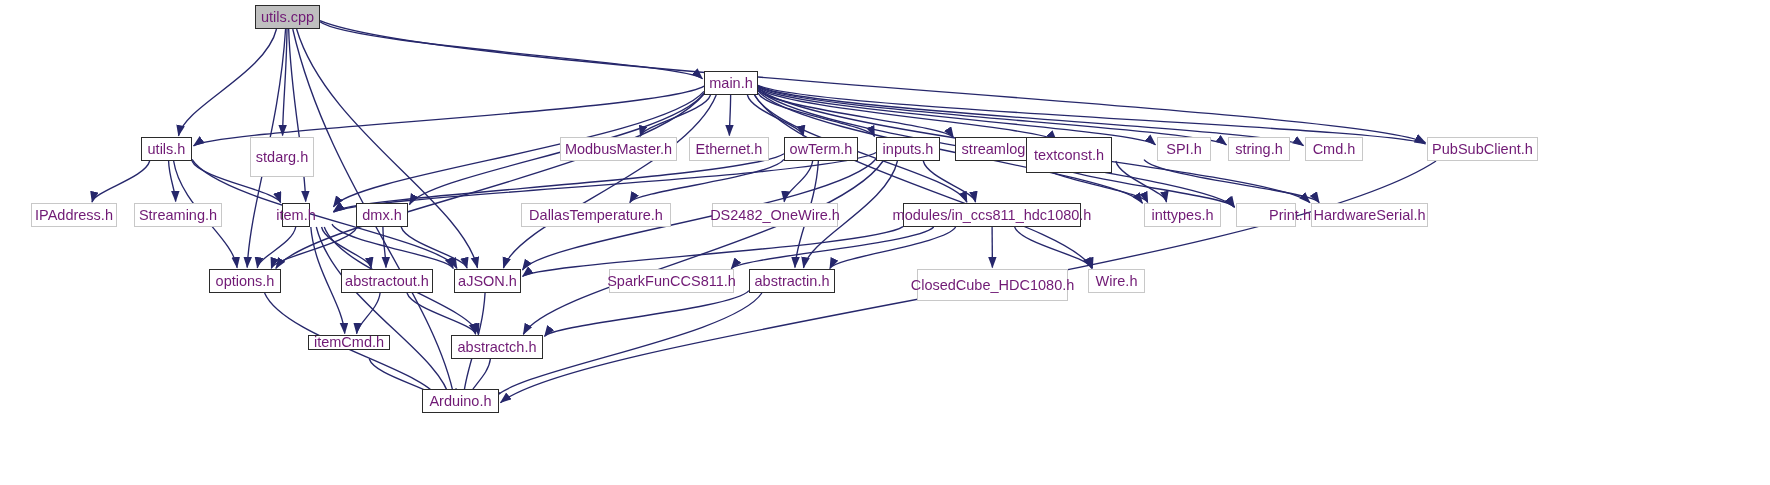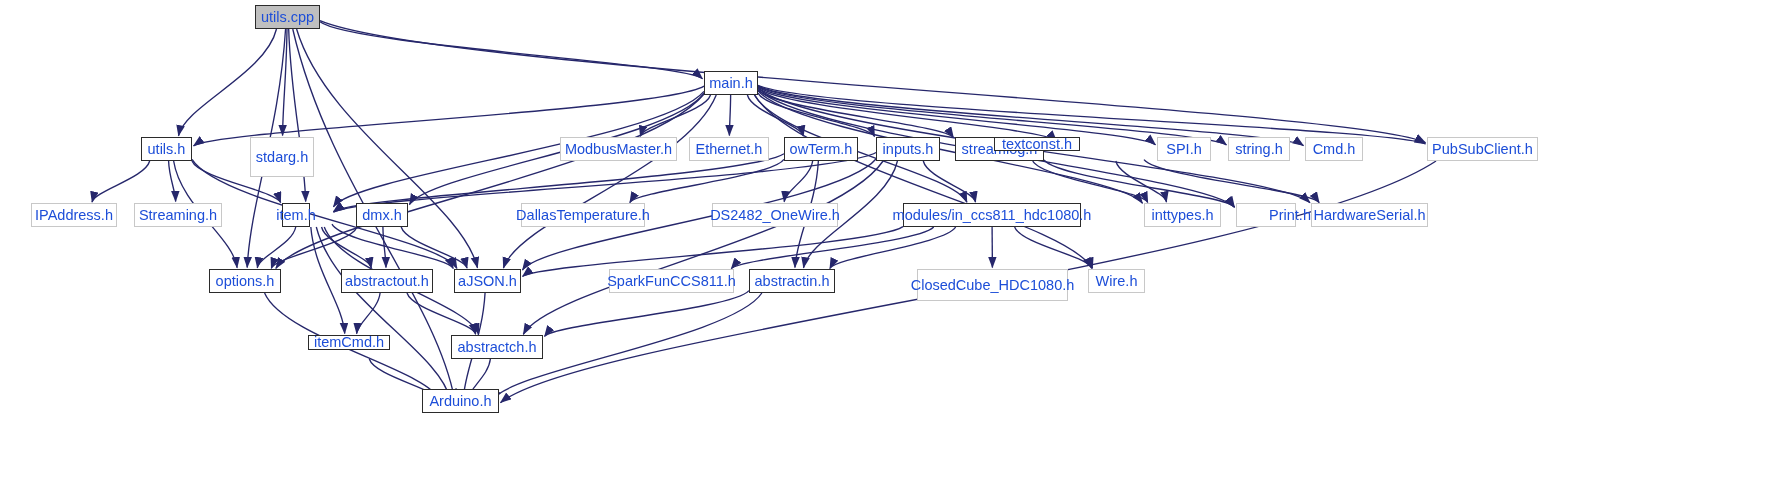--- a/index.html
+++ b/index.html
@@ -5,21 +5,21 @@
   html,body{margin:0;padding:0;background:#ffffff;}
   body{font-family:"Liberation Sans","DejaVu Sans",sans-serif;}
   #graph-root{position:relative;width:1770px;height:485px;background:#ffffff;overflow:hidden;}
   #edge-layer{position:absolute;left:0;top:0;width:1770px;height:485px;}
   .node{
     position:absolute;
     box-sizing:border-box;
     display:flex;align-items:center;justify-content:center;
     font-size:14.5px;
     line-height:1;
-    color:#1d4ed8;
+    color:#701a75;
     background:#ffffff;
     white-space:nowrap;
     z-index:5;
   }
   .node.ext{border:1px solid #c8c8c8;}
   .node.int{border:1px solid #2b2b2b;}
   .node.root{border:1px solid #2b2b2b;background:#bfbfbf;}
 </style>
 </head>
 <body>
@@ -124,21 +124,21 @@
       </div>
       <div class="node int" style="left: 784px; top: 137px; width: 74px; height: 24px;">
         <span>owTerm.h</span>
       </div>
       <div class="node int" style="left: 876px; top: 137px; width: 64px; height: 24px;">
         <span>inputs.h</span>
       </div>
       <div class="node int" style="left: 955px; top: 137px; width: 89px; height: 24px;">
         <span>streamlog.h</span>
       </div>
-      <div class="node int" style="left: 994px; top: 137px; width: 86px; height: 14px;">
+      <div class="node int" style="left: 1026px; top: 137px; width: 86px; height: 36px;">
         <span>textconst.h</span>
       </div>
       <div class="node ext" style="left: 1157px; top: 137px; width: 54px; height: 24px;">
         <span>SPI.h</span>
       </div>
       <div class="node ext" style="left: 1228px; top: 137px; width: 62px; height: 24px;">
         <span>string.h</span>
       </div>
       <div class="node ext" style="left: 1305px; top: 137px; width: 58px; height: 24px;">
         <span>Cmd.h</span>
@@ -151,21 +151,21 @@
       </div>
       <div class="node ext" style="left: 134px; top: 203px; width: 88px; height: 24px;">
         <span>Streaming.h</span>
       </div>
       <div class="node int" style="left: 282px; top: 203px; width: 28px; height: 24px;">
         <span>item.h</span>
       </div>
       <div class="node int" style="left: 356px; top: 203px; width: 52px; height: 24px;">
         <span>dmx.h</span>
       </div>
-      <div class="node ext" style="left: 521px; top: 203px; width: 124px; height: 24px;">
+      <div class="node ext" style="left: 521px; top: 203px; width: 150px; height: 24px;">
         <span>DallasTemperature.h</span>
       </div>
       <div class="node ext" style="left: 712px; top: 203px; width: 126px; height: 24px;">
         <span>DS2482_OneWire.h</span>
       </div>
       <div class="node int" style="left: 903px; top: 203px; width: 178px; height: 24px;">
         <span>modules/in_ccs811_hdc1080.h</span>
       </div>
       <div class="node ext" style="left: 1144px; top: 203px; width: 77px; height: 24px;">
         <span>inttypes.h</span>

